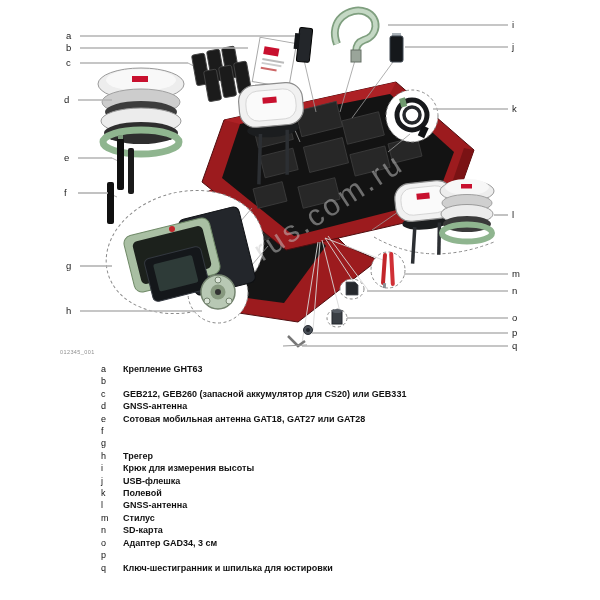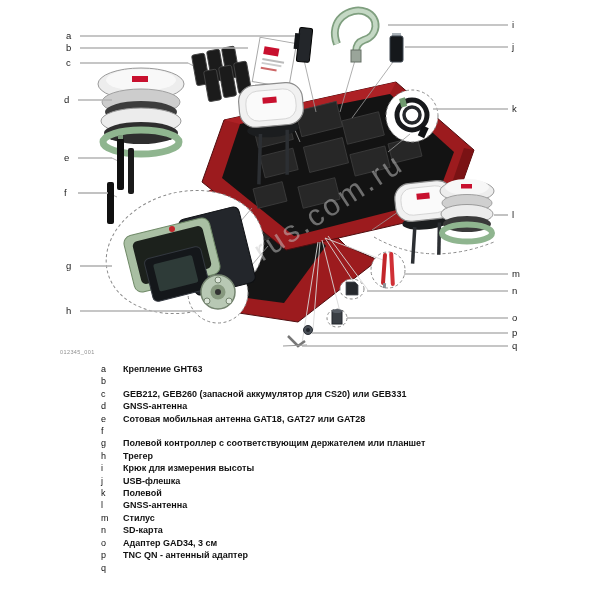--- a/index.html
+++ b/index.html
@@ -272,21 +272,20 @@
       </div>
     <div class="lrow">
         <span class="lkey">e</span>
         <span class="ltext">Сотовая мобильная антенна GAT18, GAT27 или GAT28</span>
       </div>
     <div class="lrow">
         <span class="lkey">f</span>
       </div>
     <div class="lrow">
         <span class="lkey">g</span>
-        <span class="ltext">Полевой контроллер с соответствующим держателем или планшет</span>
       </div>
     <div class="lrow">
         <span class="lkey">h</span>
         <span class="ltext">Трегер</span>
       </div>
     <div class="lrow">
         <span class="lkey">i</span>
         <span class="ltext">Крюк для измерения высоты</span>
       </div>
     <div class="lrow">
@@ -308,20 +307,20 @@
     <div class="lrow">
         <span class="lkey">n</span>
         <span class="ltext">SD-карта</span>
       </div>
     <div class="lrow">
         <span class="lkey">o</span>
         <span class="ltext">Адаптер GAD34, 3 см</span>
       </div>
     <div class="lrow">
         <span class="lkey">p</span>
-        <span class="ltext">TNC QN - антенный адаптер</span>
       </div>
     <div class="lrow">
         <span class="lkey">q</span>
+        <span class="ltext">Ключ-шестигранник и шпилька для юстировки</span>
       </div>
   </div>
 
 </div>
 
 </body></html>

